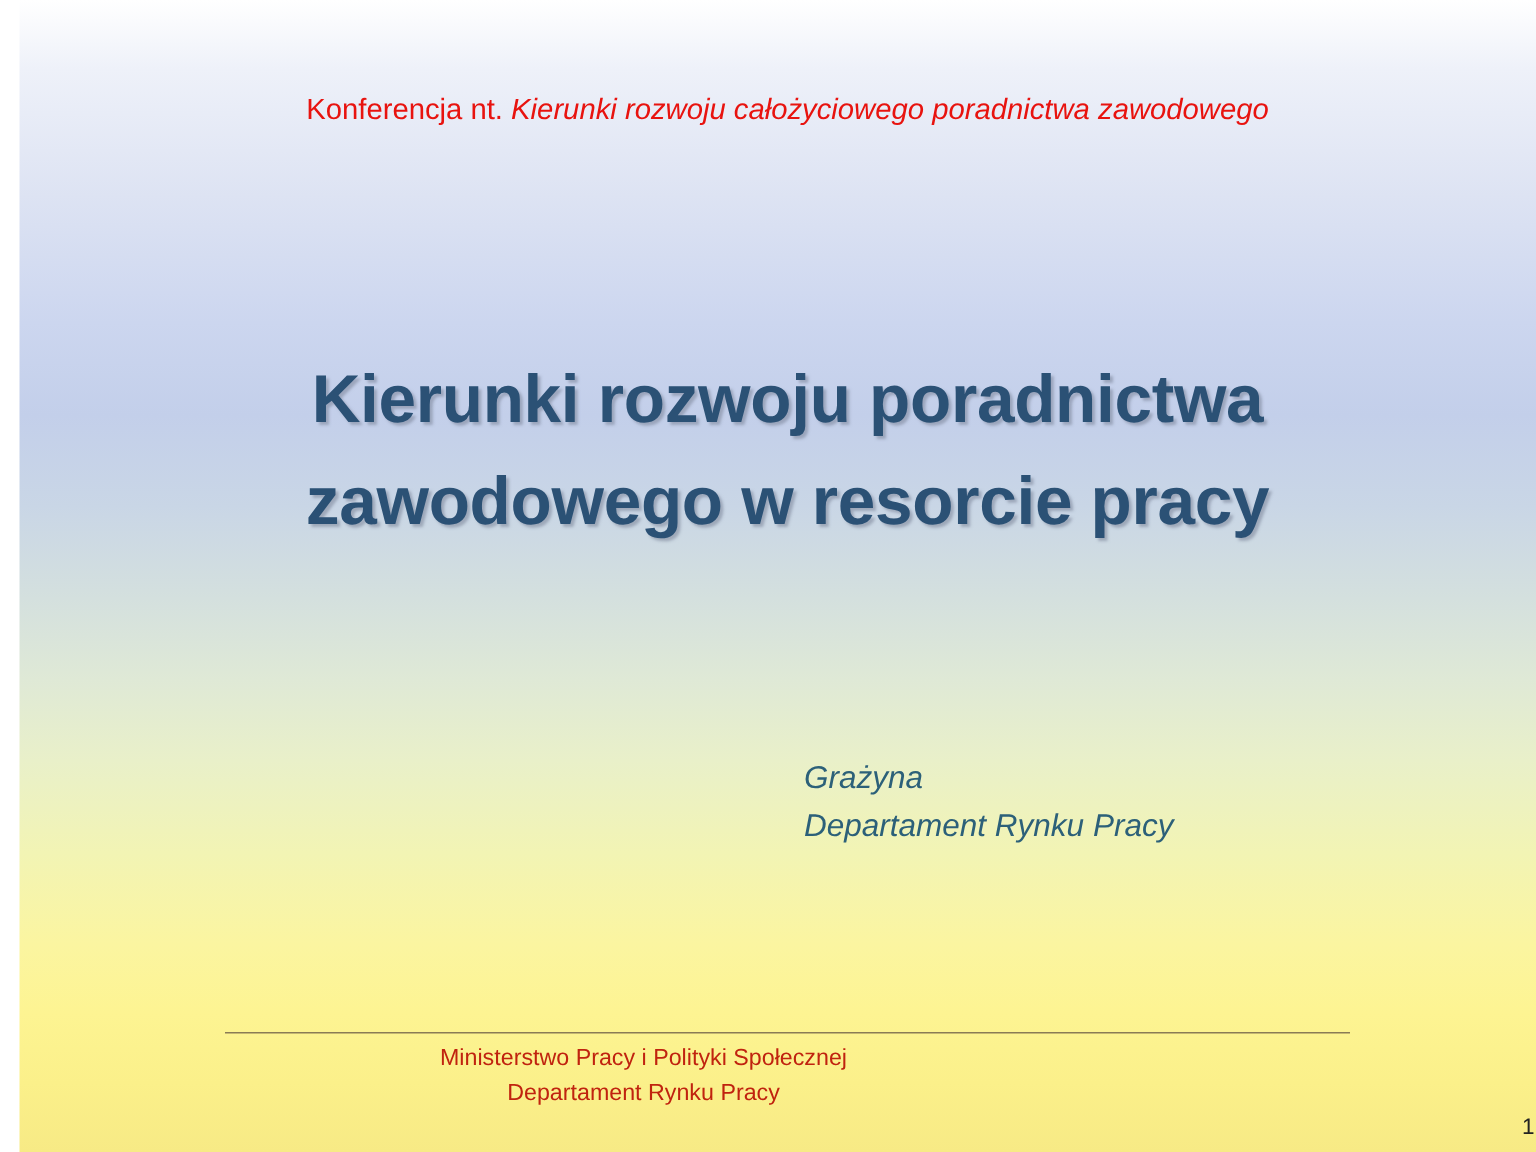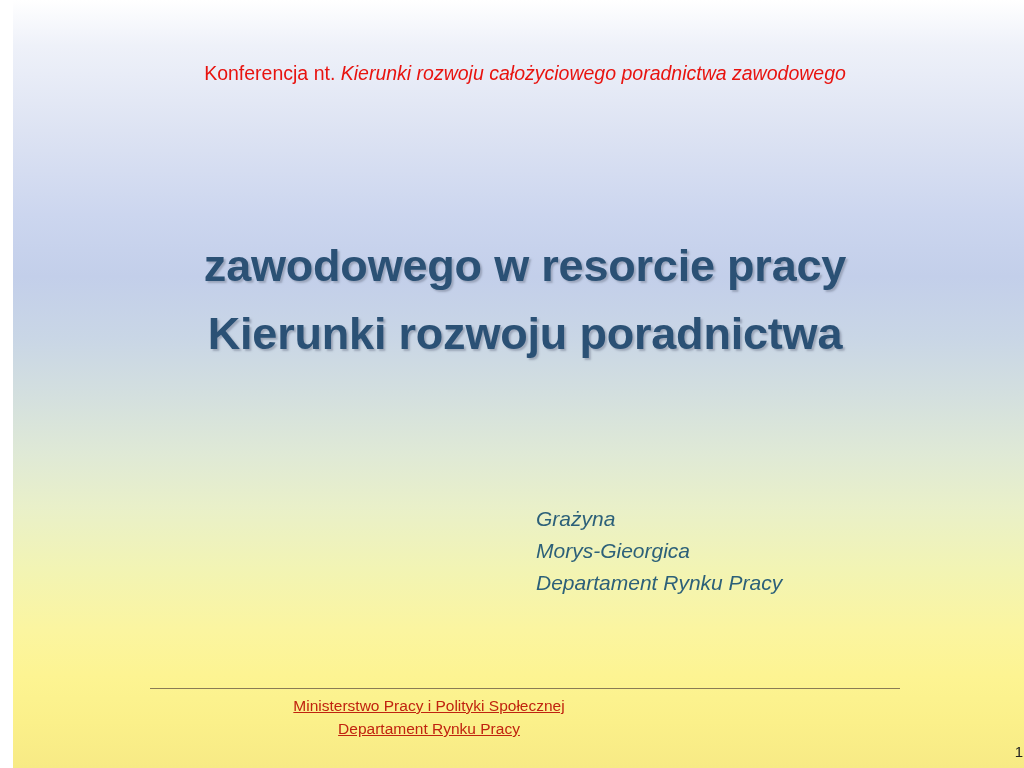--- a/index.html
+++ b/index.html
@@ -90,21 +90,20 @@
 
   .footer-text {
     position: absolute;
     top: 694px;
     left: 0;
     width: 832px;
     text-align: center;
     color: #c0230f;
     font-size: 15.5px;
     line-height: 23px;
-    text-decoration: underline;
   }
 
   .page-number {
     position: absolute;
     right: 14px;
     bottom: 8px;
     color: #222222;
     font-size: 15px;
   }
 </style>
@@ -113,27 +112,26 @@
 
 <div class="slide">
 
   <div class="conf-header">
     <div class="conf-line1">
       <span class="lead">Konferencja nt. </span><span class="italic">Kierunki rozwoju całożyciowego poradnictwa zawodowego</span>
     </div>
   </div>
 
   <div class="main-title">
+    <div>Kierunki rozwoju poradnictwa</div>
     <div>zawodowego  w resorcie pracy</div>
-    <div>Kierunki rozwoju poradnictwa</div>
   </div>
 
   <div class="author-block">
     <div>Grażyna</div>
-    <div>Morys-Gieorgica</div>
     <div>Departament Rynku Pracy</div>
   </div>
 
   <div class="footer-rule"></div>
 
   <div class="footer-text">
     <div>Ministerstwo Pracy i Polityki Społecznej</div>
     <div>Departament Rynku Pracy</div>
   </div>
 

